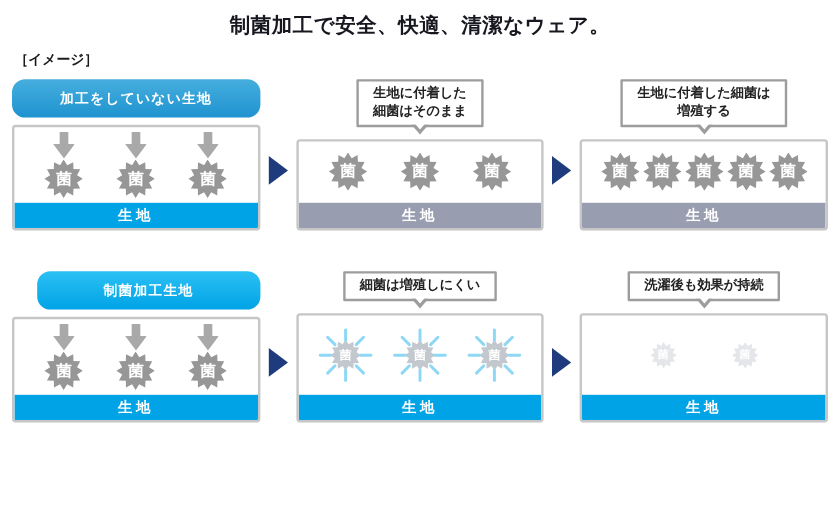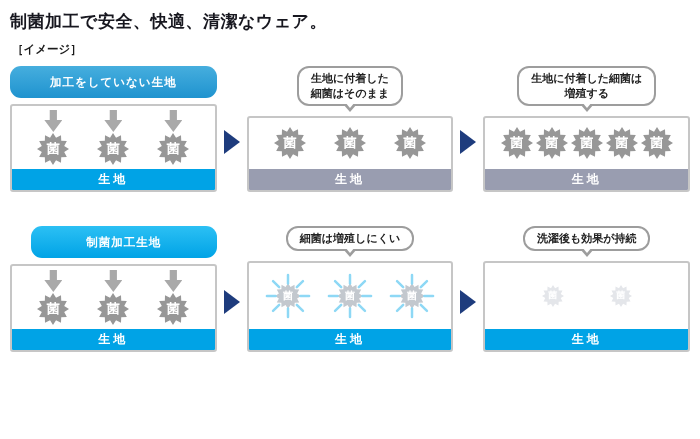--- a/index.html
+++ b/index.html
@@ -3,39 +3,39 @@
 <meta charset="utf-8">
 <style>
   * { margin:0; padding:0; box-sizing:border-box; }
   html,body { width:700px; height:439px; }
   body {
     font-family:"Liberation Sans","DejaVu Sans",sans-serif;
     background:#ffffff; color:#1a1a1a; overflow:hidden;
   }
   .page { padding:10px 10px 0 10px; }
 
-  .title { font-size:17px; font-weight:bold; color:#17171f; margin-bottom:9px; letter-spacing:.5px; }
+  .title { font-size:17px; font-weight:bold; color:#17171f; margin-bottom:9px; letter-spacing:.5px;text-align:center; }
   .description { font-size:12.5px; line-height:1.7; color:#111; margin-bottom:9px; }
   .image-label { font-size:11.5px; font-weight:bold; margin:0 0 9px 2px; }
 
   .diagram { display:flex; flex-direction:column; gap:34px; }
   .d-row { display:flex; height:126px; }
   .cell { flex:1; display:flex; flex-direction:column; min-width:0; }
   .cell-top { display:flex; justify-content:center; }
 
   .pill {
     width:100%; height:32px; border-radius:11px; color:#fff;
     font-size:11.5px; font-weight:bold; letter-spacing:1px;
     display:flex; align-items:center; justify-content:center; margin-bottom:6px;
   }
   .pill-blue { background:linear-gradient(180deg,#46aede,#1f93cf); }
   .pill-cyan { background:linear-gradient(180deg,#2cc0f4,#00a3e6);margin-left:21px; }
 
   .bubble {
-    position:relative; background:#fff; border:2px solid #9d9d9d; border-radius:12px;
+    position:relative; background:#fff; border:2px solid #9d9d9d; border-radius:1px;
     padding:3px 12px; font-size:11px; font-weight:bold; color:#222;
     text-align:center; line-height:1.35; white-space:pre-line; margin-bottom:10px;
   }
   .bubble::before, .bubble::after { content:""; position:absolute; left:50%; top:100%; border:solid transparent; }
   .bubble::before { border-width:8px 7px 0 7px; border-top-color:#9d9d9d; margin-left:-7px; }
   .bubble::after  { border-width:6px 5px 0 5px; border-top-color:#fff; margin-left:-5px; margin-top:-2px; }
 
   .panel {
     flex:1; background:#fff; border:2px solid #c6c6c6; border-radius:3px;
     display:flex; flex-direction:column; overflow:hidden;

